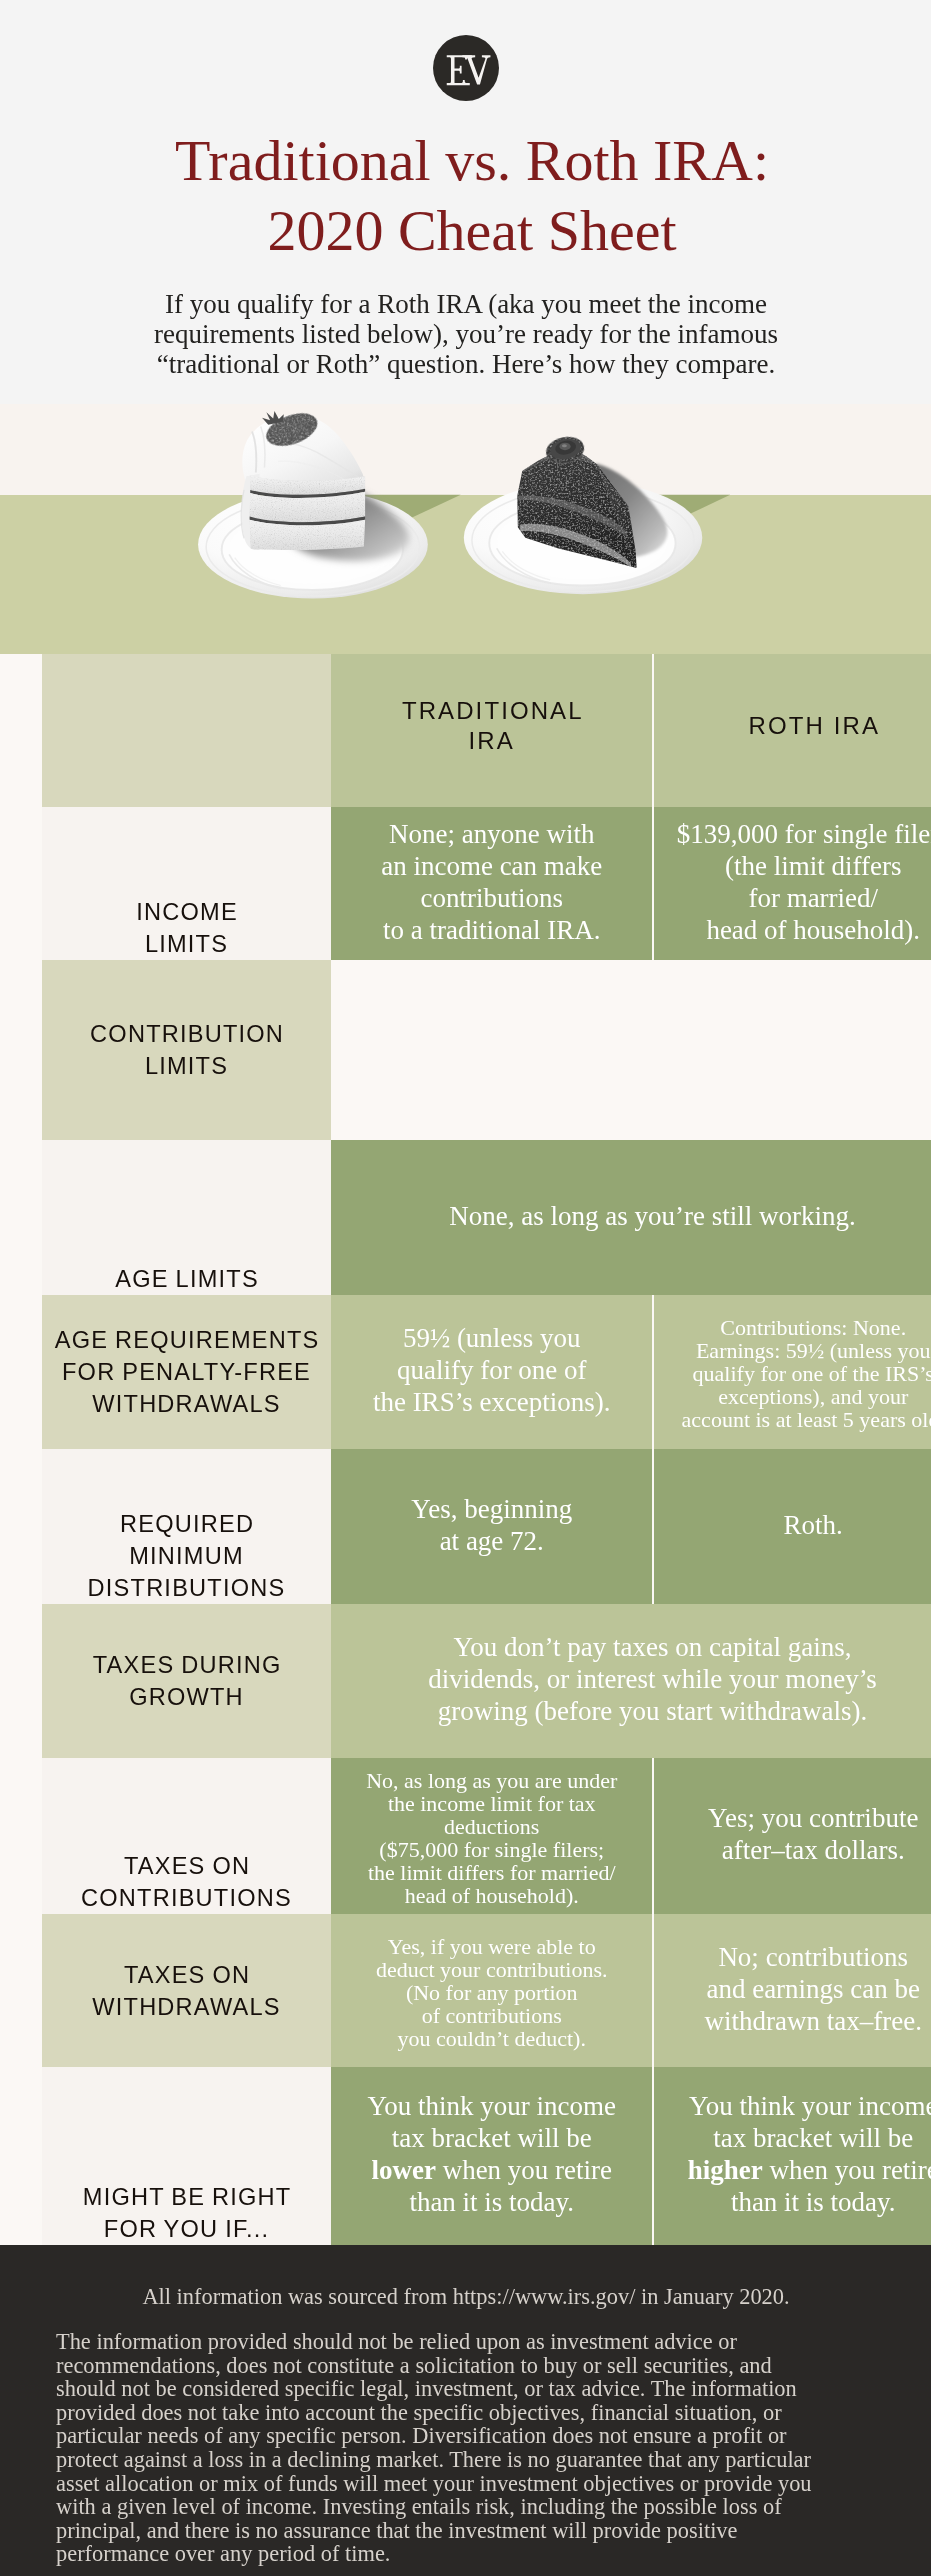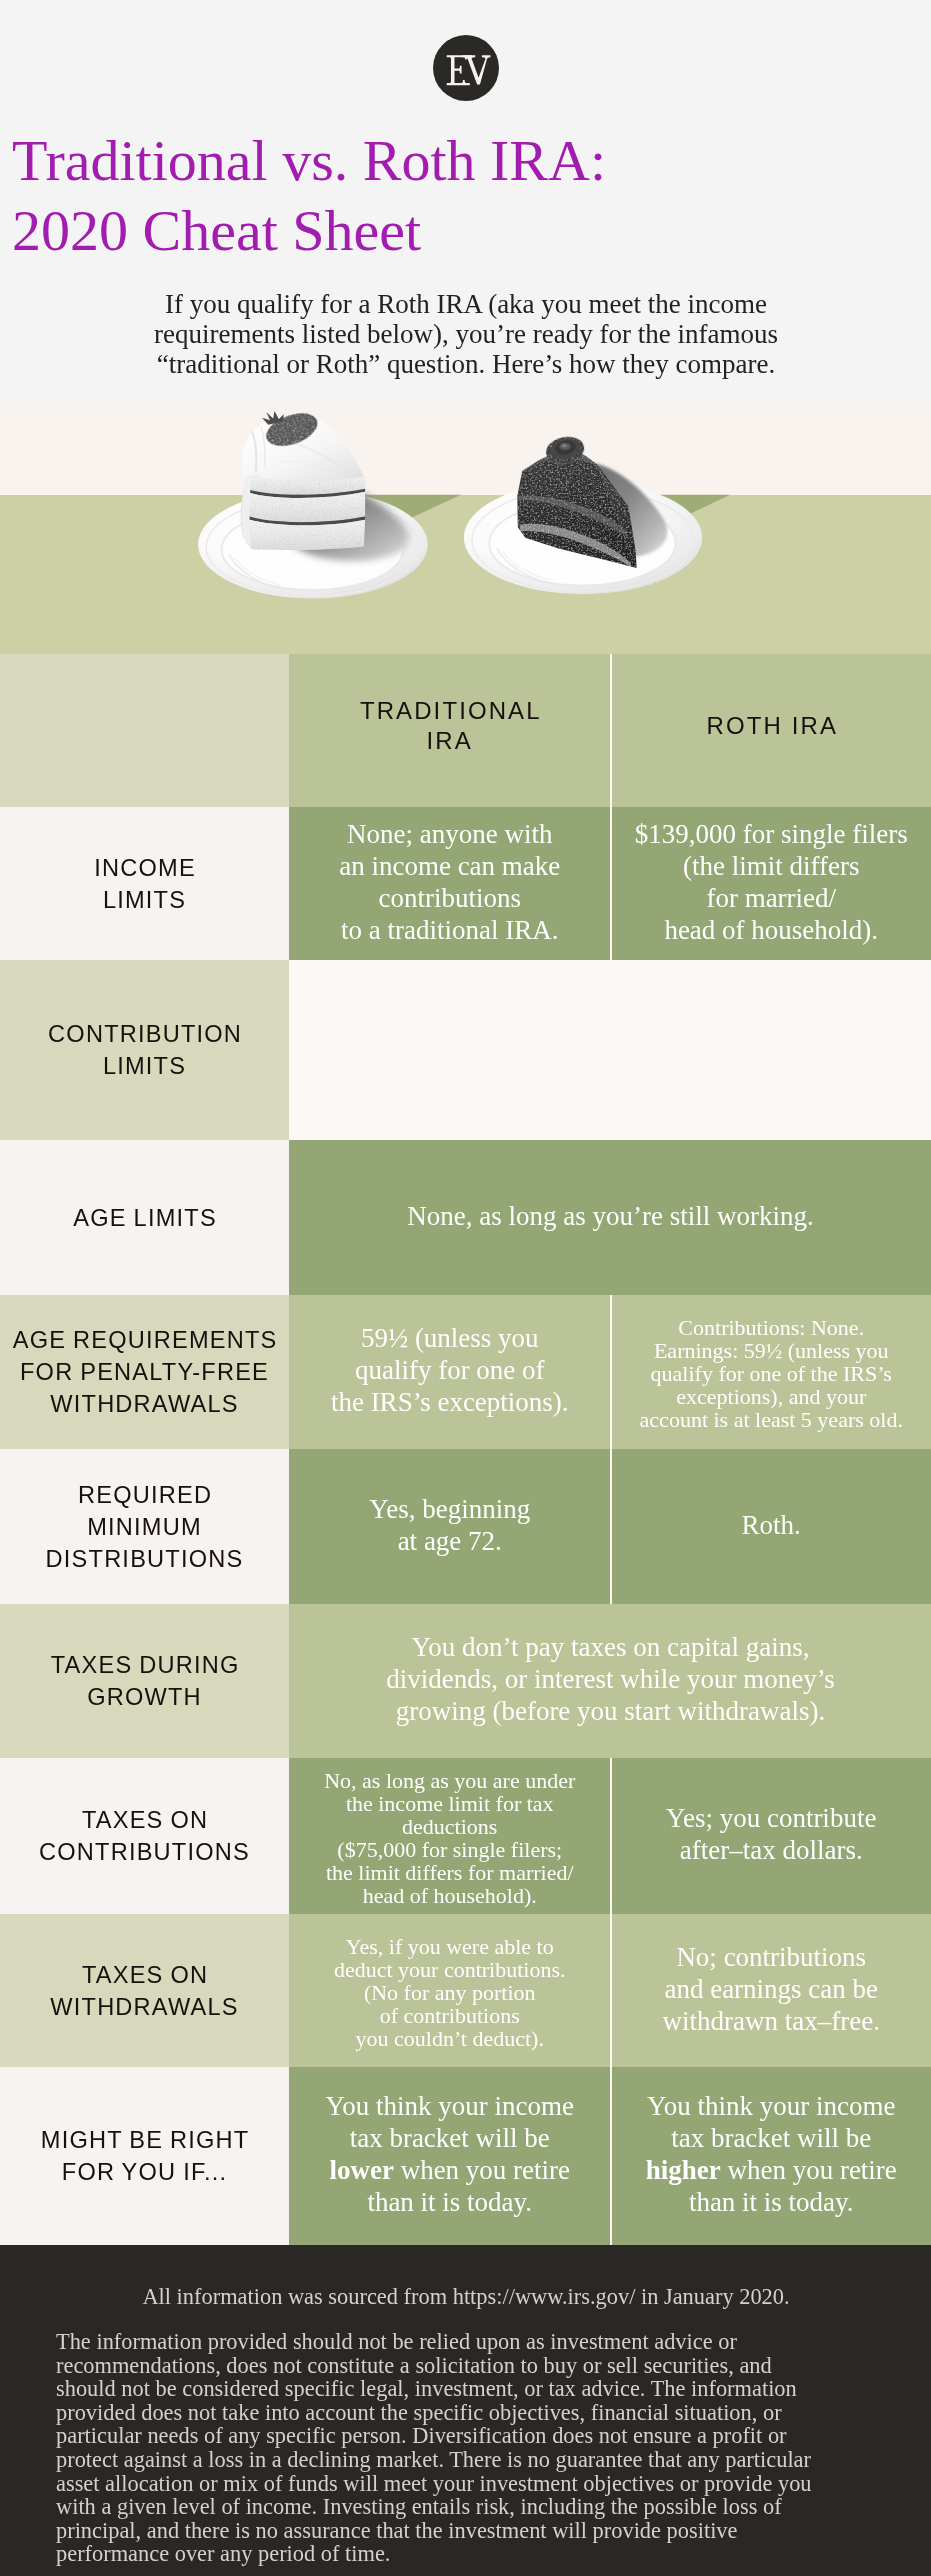--- a/index.html
+++ b/index.html
@@ -2,48 +2,48 @@
 <html style="font-size:10px"><head>
 <meta charset="utf-8">
 <style>
   html,body{margin:0;padding:0;}
   body{width:932px;background:#f4f4f4;font-family:"Liberation Serif",serif;}
   .page{width:932px;position:relative;overflow:hidden;}
 
   
   .hdr{background:#f4f4f4;height:404px;position:relative;}
   .logo{position:absolute;left:50%;top:35px;transform:translateX(-50%);width:66px;height:66px;}
-  h1.title{margin:0;position:absolute;left:12px;right:0;top:126px;
-           font-family:"Liberation Serif",serif;font-weight:400;font-size:58px;line-height:70px;color:#a21caf;}
+  h1.title{margin:0;position:absolute;left:12px;right:0;top:126px;text-align:center;
+           font-family:"Liberation Serif",serif;font-weight:400;font-size:58px;line-height:70px;color:#7f1d1d;}
   .sub{position:absolute;left:50%;transform:translateX(-50%);top:289px;width:832px;text-align:center;
        font-size:27px;line-height:30px;color:#232220;}
 
   
   .band{position:relative;height:250px;}
   .band .cream{position:absolute;left:0;top:0;width:932px;height:91px;background:#f8f3ef;}
   .band .green{position:absolute;left:0;top:91px;width:932px;height:159px;background:#ccd0a4;}
   .band svg.cakes{position:absolute;left:0;top:0;width:932px;height:250px;}
 
   
-  .tbl{background:#fbf8f5;}
+  .tbl{background:#fbf8f5;padding-left:42px;}
   .row{display:flex;width:932px;height:153px;}
   .row.hdrrow{height:153px;}
   .row.r2{height:180px;}
   .row.r3{height:155px;}
   .row.r4{height:154px;}
   .row.r5{height:155px;border-radius:22px;}
   .row.r6{height:154px;}
   .row.r7{height:156px;}
   .row.r8{height:153px;}
   .row.r9{height:178px;}
   .lab{width:289px;flex:0 0 289px;display:flex;align-items:center;justify-content:center;text-align:center;
        font-family:"Liberation Sans",sans-serif;font-weight:400;font-size:23.6px;letter-spacing:1.2px;
        word-spacing:-0.9px;line-height:32px;color:#17100c;}
   .lab > span{display:block;width:100%;text-indent:1.2px;}
-  .row.odd .lab{background:#f7f3f0;}
+  .row.odd .lab{background:#f7f3f0;align-items:flex-end;}
   .row.even .lab{background:#d8d8bd;}
   .cells{flex:1 1 auto;display:flex;position:relative;}
   .row.odd .cells{background:#94a673;}
   .row.even .cells{background:#bbc498;}
   .c{flex:1 1 50%;display:flex;align-items:center;justify-content:center;text-align:center;
      color:#fff;font-size:27px;line-height:32px;padding:0 10px;box-sizing:border-box;}
   .c > span{display:block;width:100%;position:relative;top:-1.9px;}
   .c.wide{flex:1 1 100%;}
   .c.sm{font-size:22px;line-height:23px;}
   .c.sm > span{top:1.9px;}

